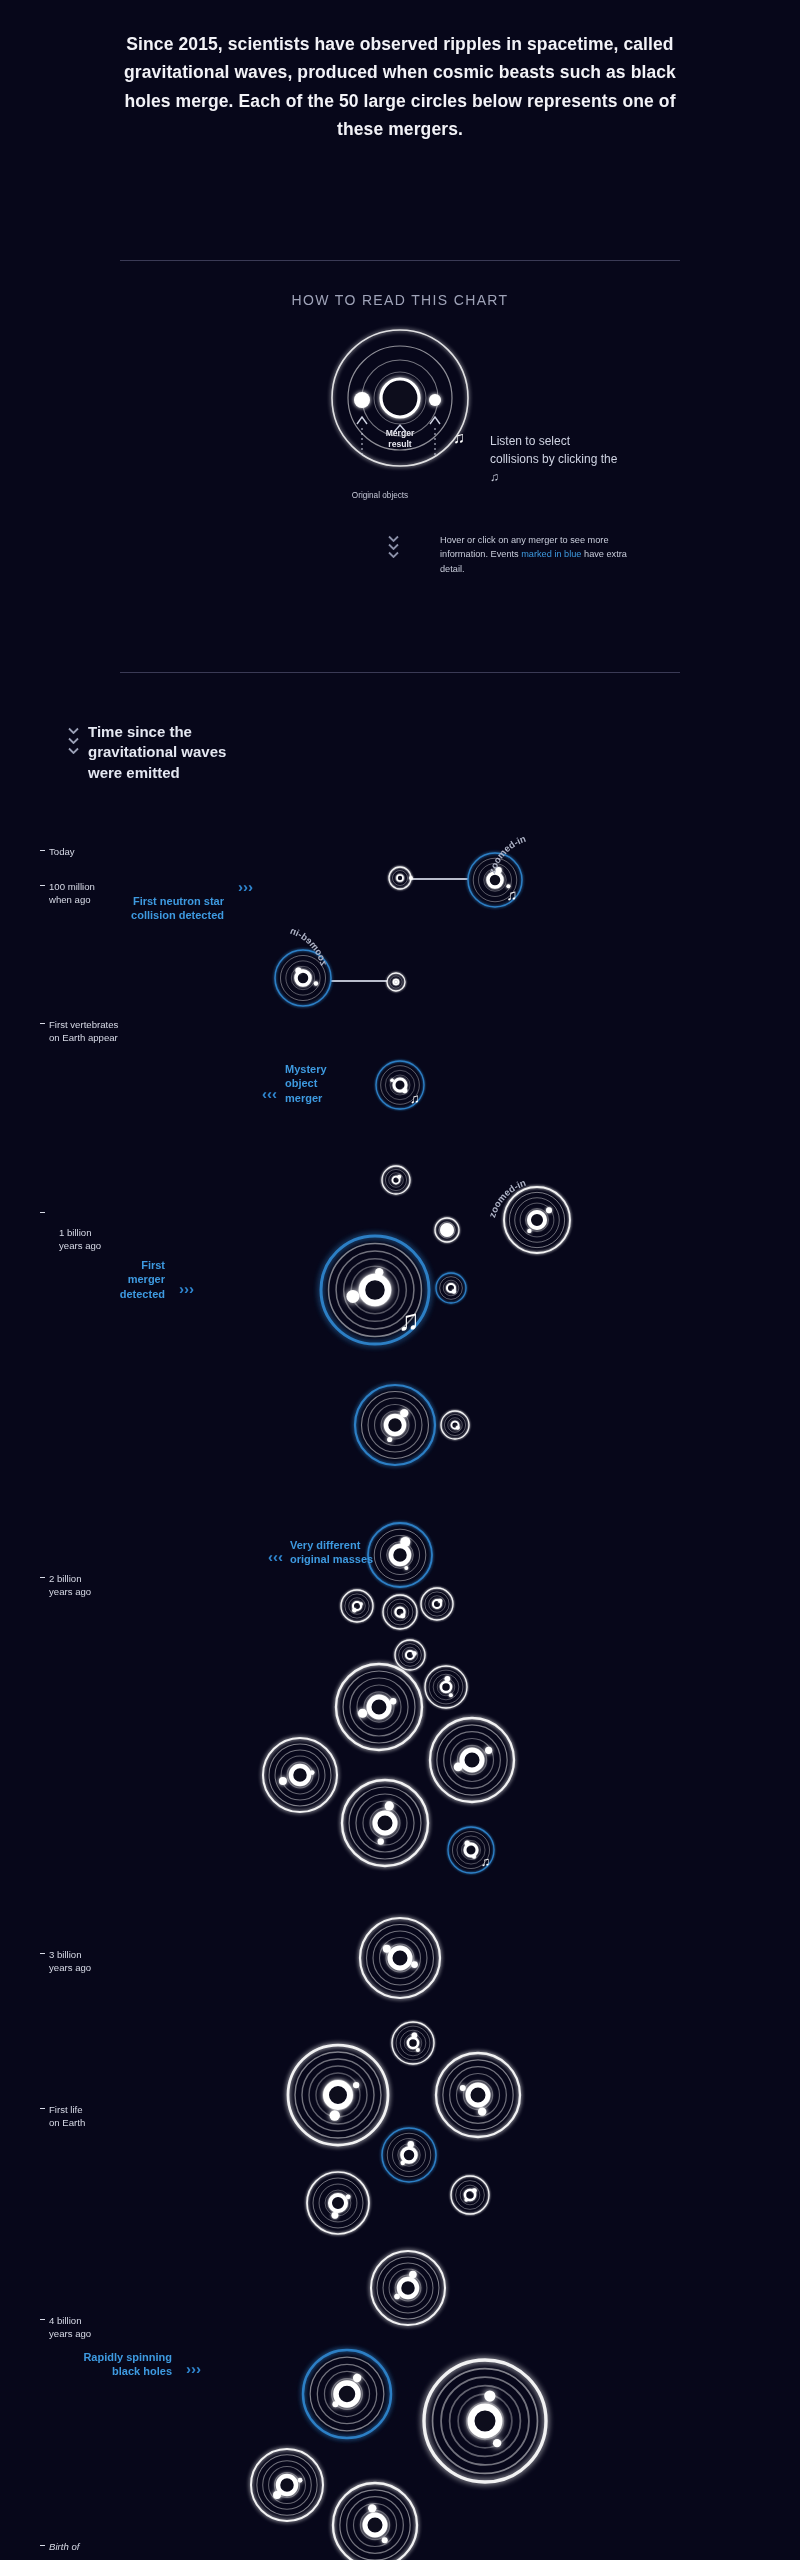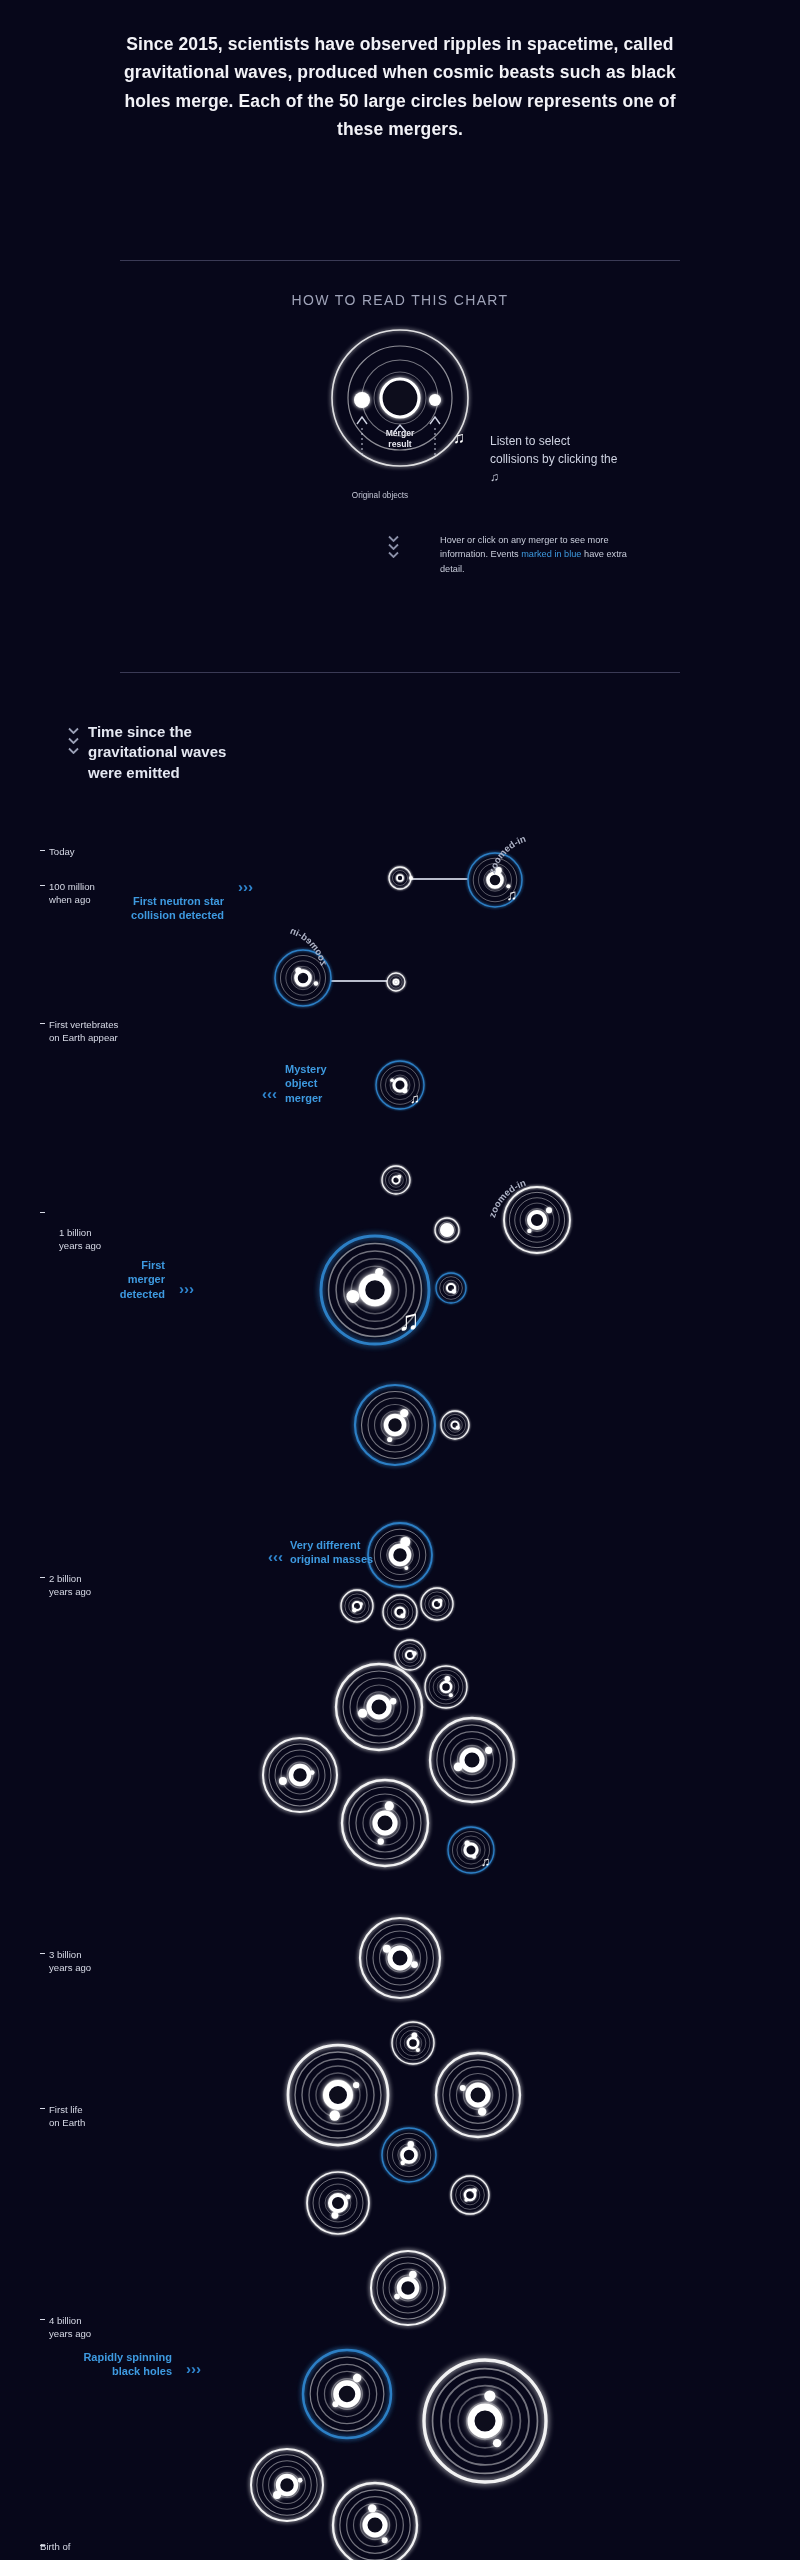--- a/index.html
+++ b/index.html
@@ -169,21 +169,21 @@
       <div class="tl-dash" style="left: 40px; top: 1953px;"></div>
       <div class="tl-label" style="left: 49px; top: 1948px;">3 billion
 years ago</div>
       <div class="tl-dash" style="left: 40px; top: 2108px;"></div>
       <div class="tl-label" style="left: 49px; top: 2103px;">First life
 on Earth</div>
       <div class="tl-dash" style="left: 40px; top: 2319px;"></div>
       <div class="tl-label" style="left: 49px; top: 2314px;">4 billion
 years ago</div>
       <div class="tl-dash" style="left: 40px; top: 2545px;"></div>
-      <div class="tl-label" style="left: 40px; top: 2540px;">Birth of</div>
+      <div class="tl-label" style="left: 49px; top: 2540px; font-style: italic;">Birth of</div>
     </div>
 
   <div id="mergerLayer">
       <div class="connector" style="left: 411px; top: 878px; width: 57px;"></div>
       <div class="connector" style="left: 331px; top: 980px; width: 56px;"></div>
       <div class="merger" style="left: 400px; top: 878px;">
         <svg width="42" height="42" viewBox="-21 -21 42 42">
           <defs>
             <filter id="g1" x="-70%" y="-70%" width="240%" height="240%">
               <feGaussianBlur stdDeviation="1.1" result="b"></feGaussianBlur>

